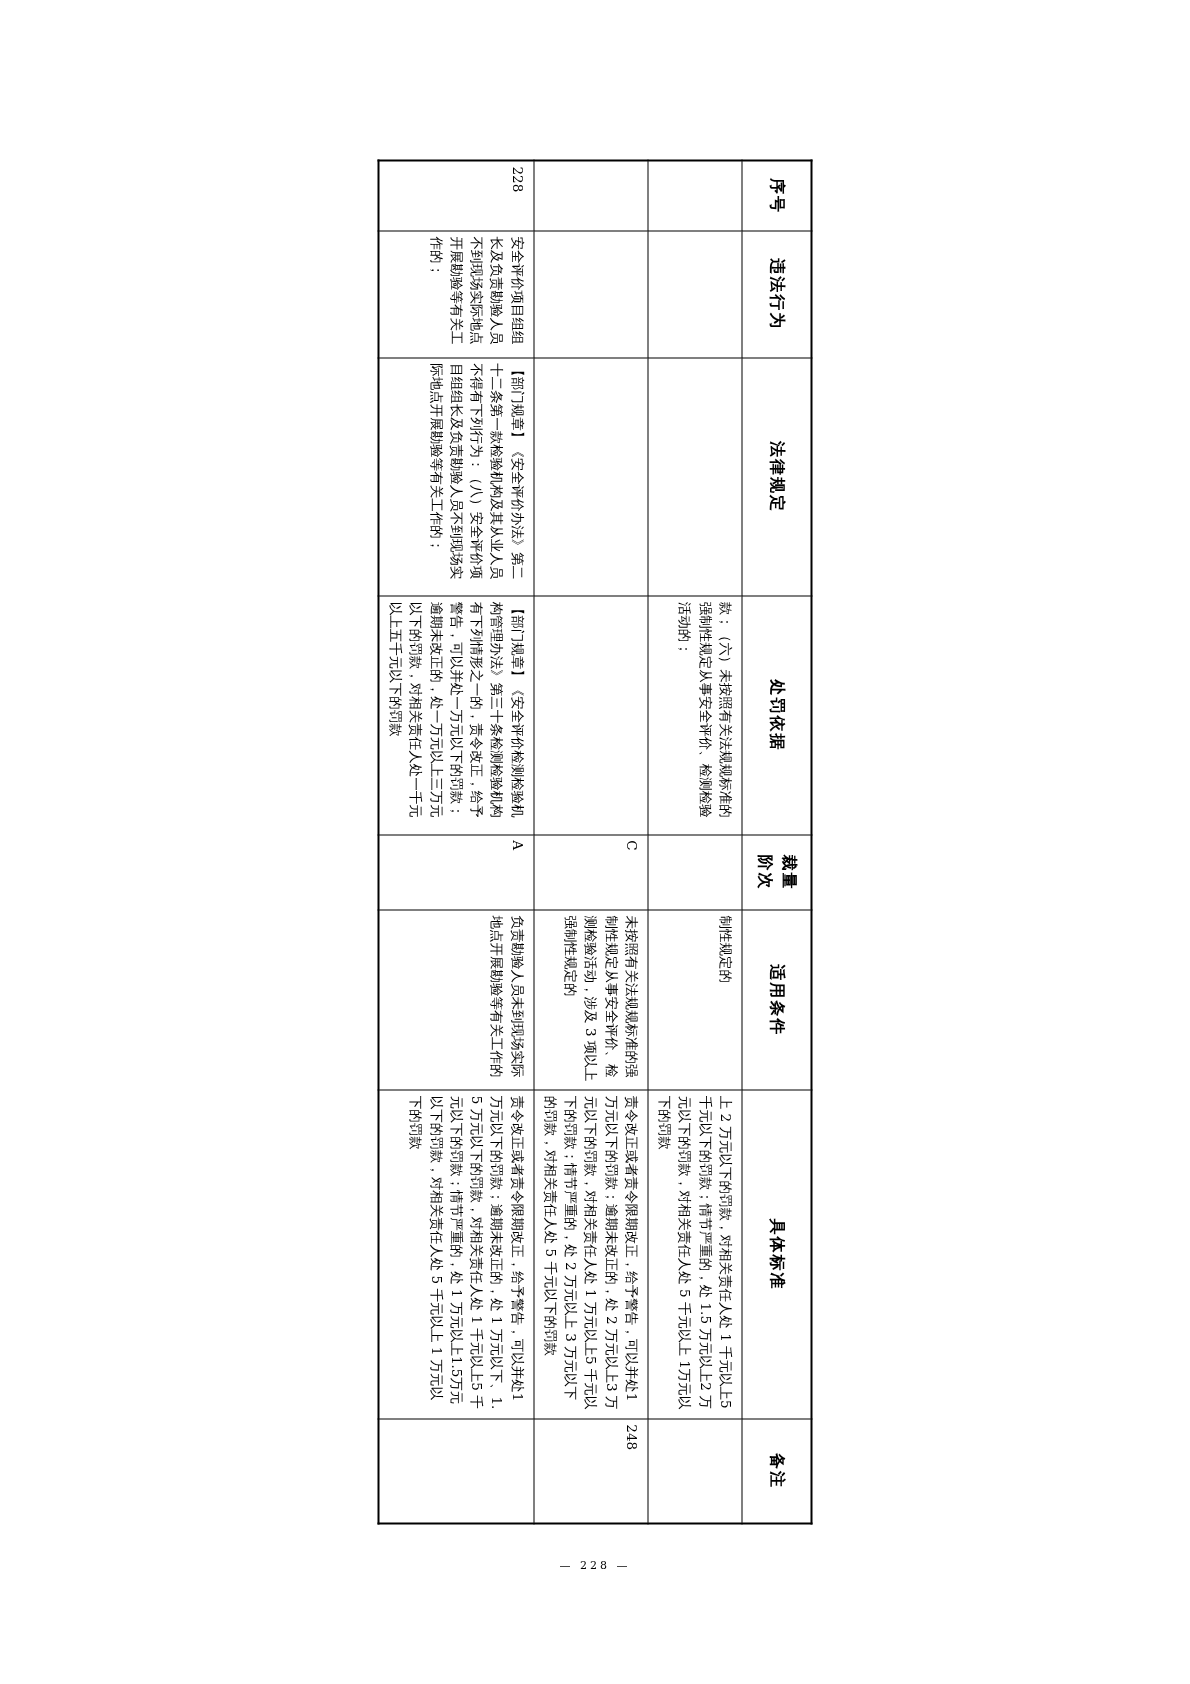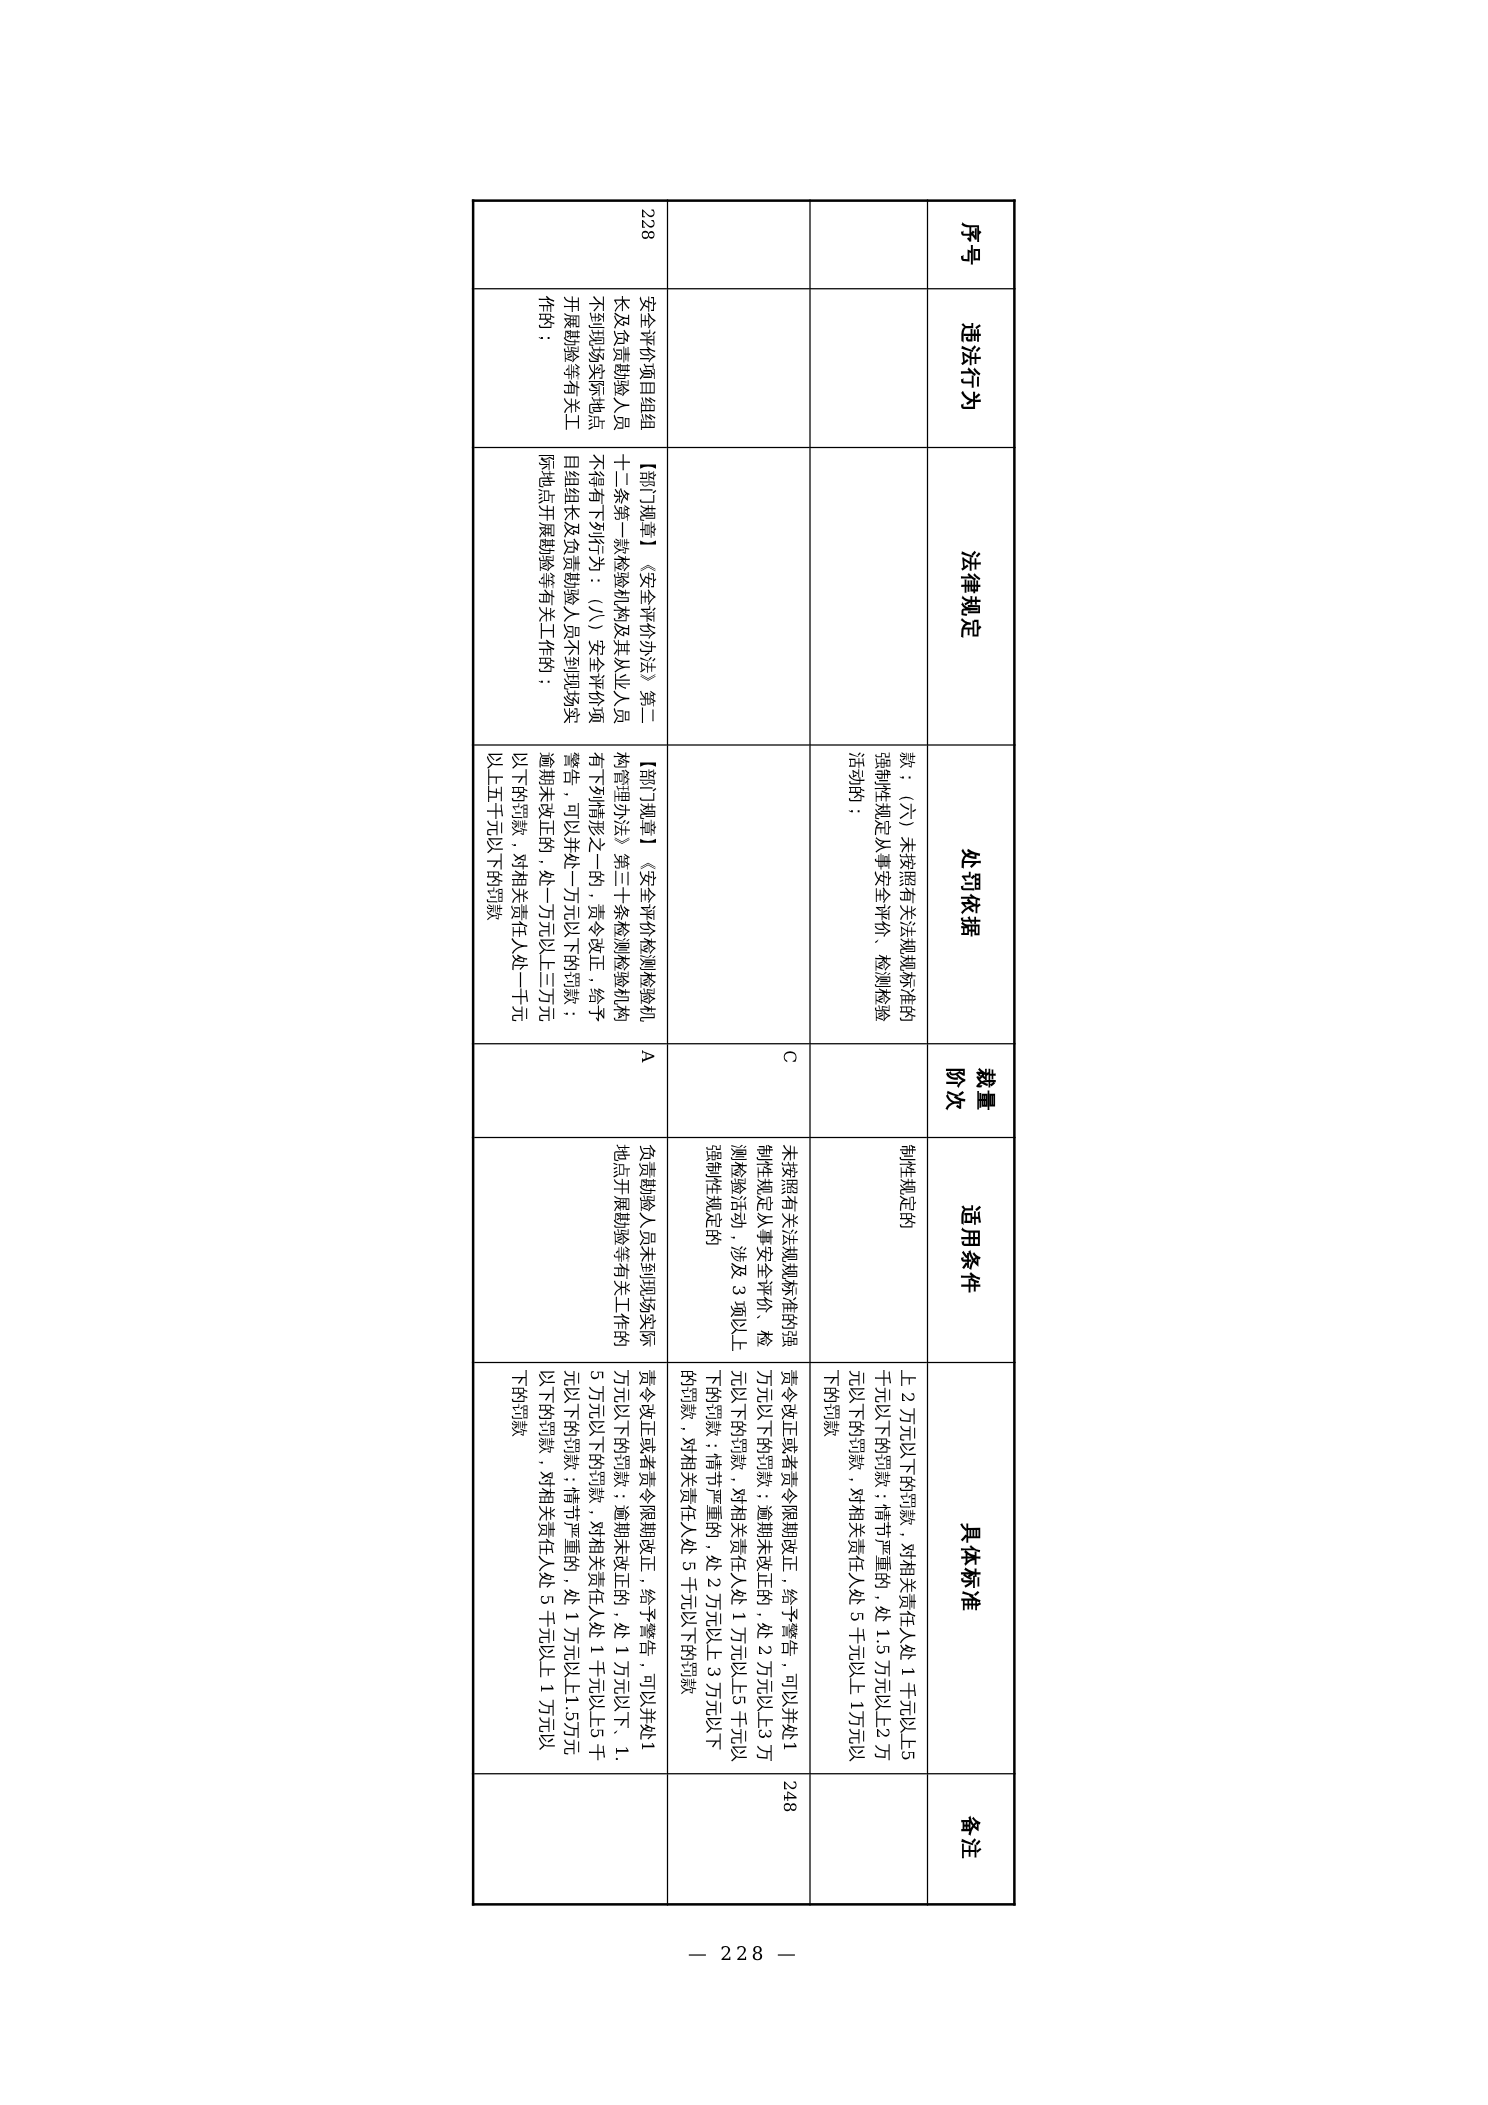--- a/index.html
+++ b/index.html
@@ -85,21 +85,21 @@
     line-height: 1.25;
   }
 
   
   .footer {
     position: absolute;
     left: 0;
     right: 0;
     bottom: 112px;
     text-align: center;
-    font-size: 15px;
+    font-size: 11px;
     letter-spacing: 3px;
     font-family: "DejaVu Serif", "Liberation Serif", serif;
   }
 </style>
 </head>
 <body>
 
 <div class="page">
 
   <div class="table-wrap">

